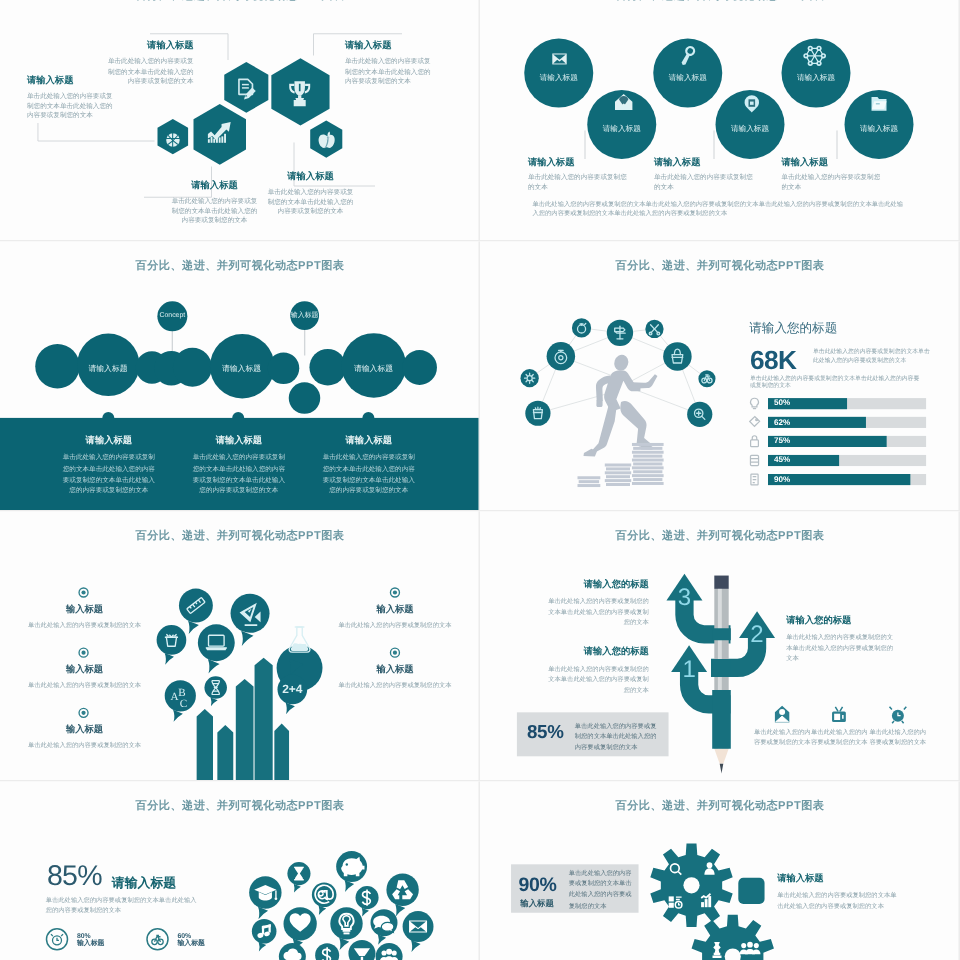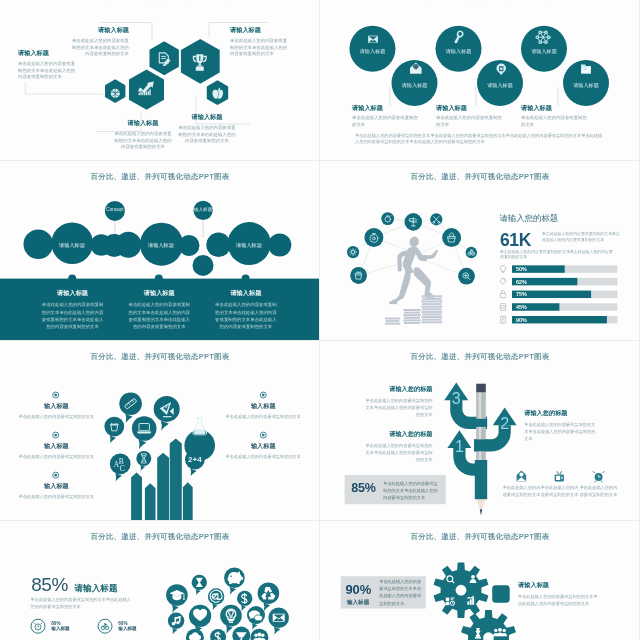--- a/index.html
+++ b/index.html
@@ -402,21 +402,21 @@
        <rect x="-2.7" y="-3.4" width="5.4" height="6.8" rx="0.7"></rect>
               <path d="M-2.7 -1.2 h5.4 M-2.7 1.1 h5.4"></path>
      </g>
      <g transform="translate(183,158.7)">
        <rect x="-2.4" y="-3.6" width="4.8" height="7.2" rx="0.4"></rect>
               <path d="M-1.2 -2 h2.4 M-1.2 0 h2.4 M-1.2 2 h1.4"></path>
      </g>
    </g>
   </svg>
   <div class="t" style="left:179.5px;top:51.5px;font-size:8.4px;color:#3a6d80;white-space:nowrap">请输入您的标题</div>
-  <div class="t" style="left:180px;top:68.5px;font-size:17.5px;font-weight:700;color:#1b5a78;letter-spacing:-0.4px">61K</div>
+  <div class="t" style="left:180px;top:68.5px;font-size:17.5px;font-weight:700;color:#1b5a78;letter-spacing:-0.4px">68K</div>
   <div class="t bd" style="left:222px;top:70px;width:79px;font-size:3.9px;line-height:5.7px">单击此处输入您的内容要或复制您的文本单击此处输入您的内容要或复制您的文本</div>
   <div class="t bd" style="left:180px;top:88px;width:115px;font-size:3.9px;line-height:5.3px">单击此处输入您的内容要或复制您的文本单击此处输入您的内容要或复制您的文本</div>
   <div class="t" style="left:196px;top:105.2px;font-size:5.4px;font-weight:700;color:#ffffff">50%</div>
   <div class="t" style="left:196px;top:117.7px;font-size:5.4px;font-weight:700;color:#ffffff">62%</div>
   <div class="t" style="left:196px;top:130.4px;font-size:5.4px;font-weight:700;color:#ffffff">75%</div>
   <div class="t" style="left:196px;top:143.1px;font-size:5.4px;font-weight:700;color:#ffffff">45%</div>
   <div class="t" style="left:196px;top:155.8px;font-size:5.4px;font-weight:700;color:#ffffff">90%</div>
  </div>
 </div>
 

